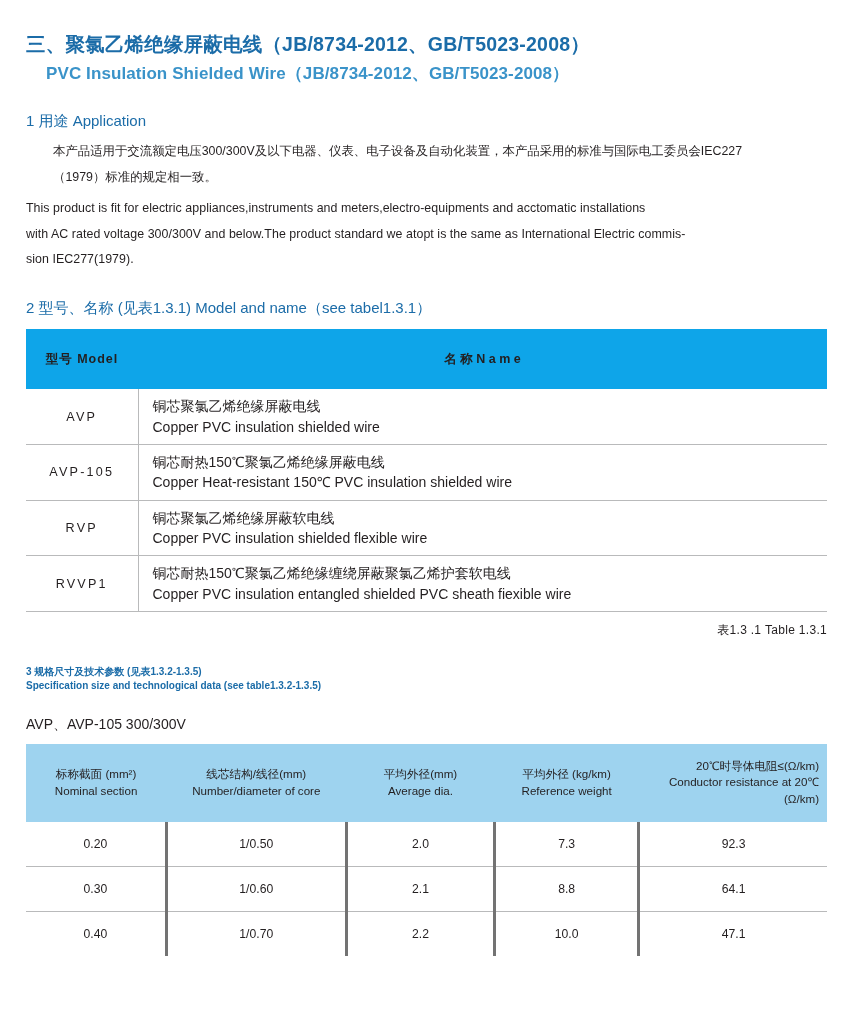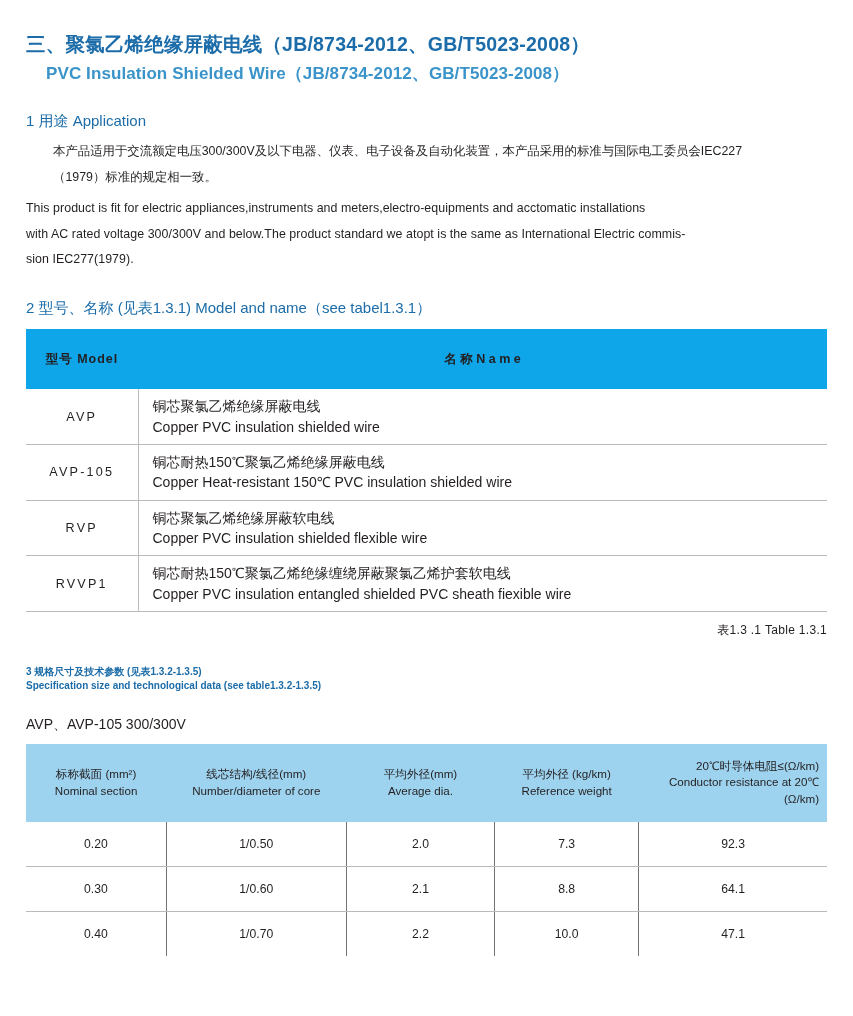--- a/index.html
+++ b/index.html
@@ -148,21 +148,21 @@
     border: none;
   }
   .tbl132 thead th.lefted {
     text-align: right;
   }
   .tbl132 tbody td {
     text-align: center;
     font-size: 12.2px;
     height: 42px;
     border-bottom: 1px solid #b9babb;
-    border-right: 1px solid #737373;
+    border-right: 3px solid #737373;
   }
   .tbl132 tbody td:last-child {
     border-right: none;
   }
   .tbl132 tbody tr:last-child td {
     border-bottom: none;
   }
 </style>
 </head>
 <body>

